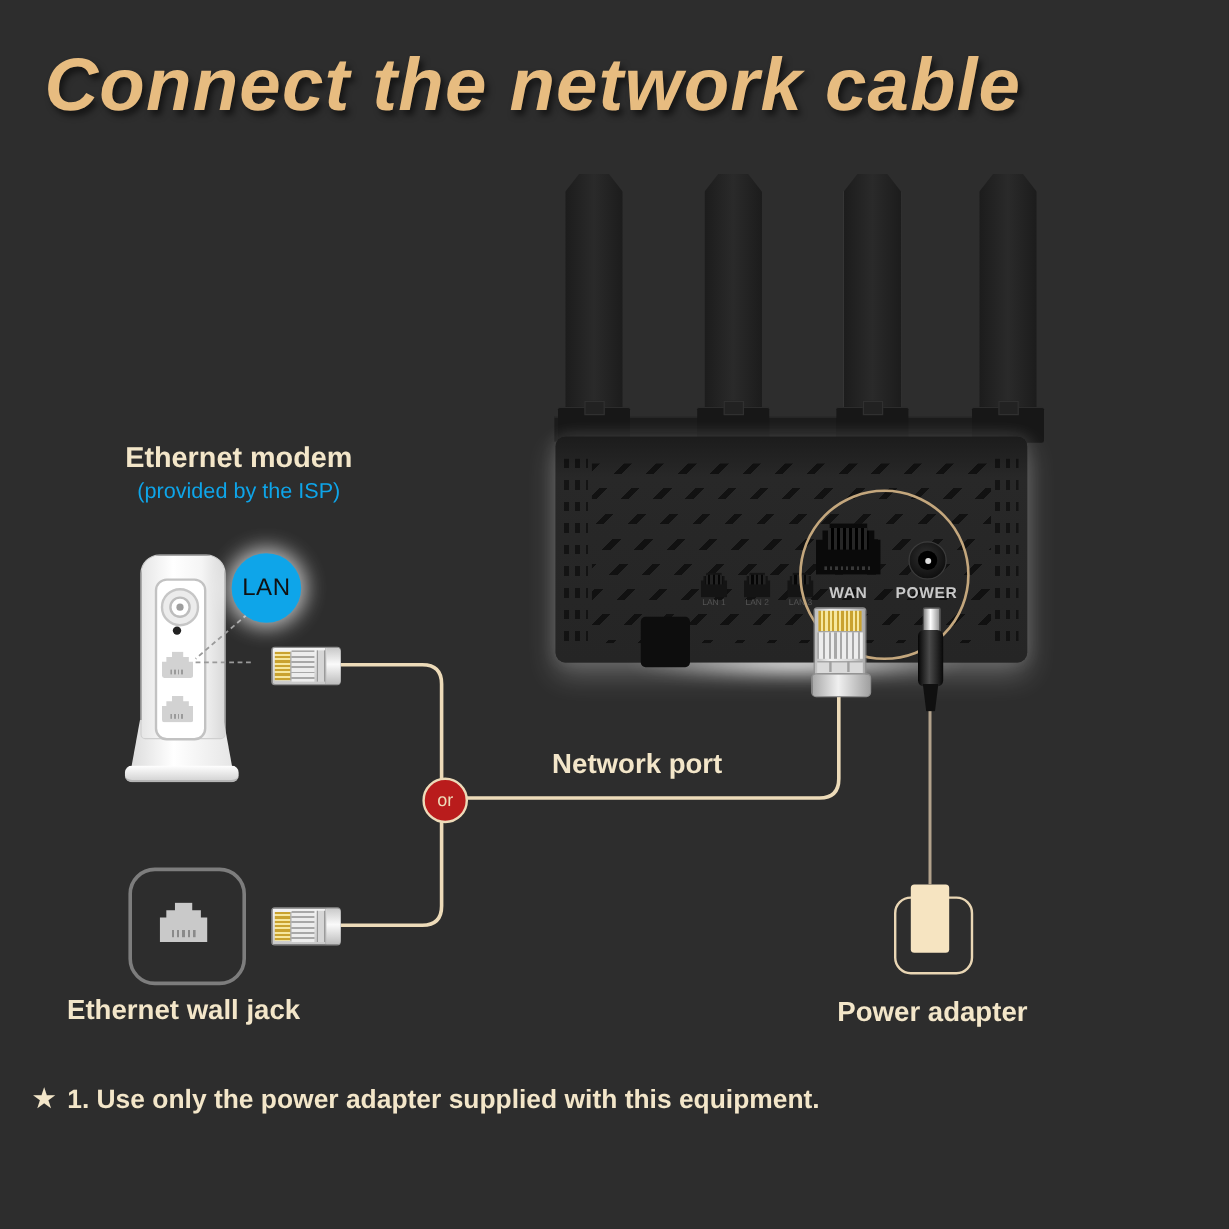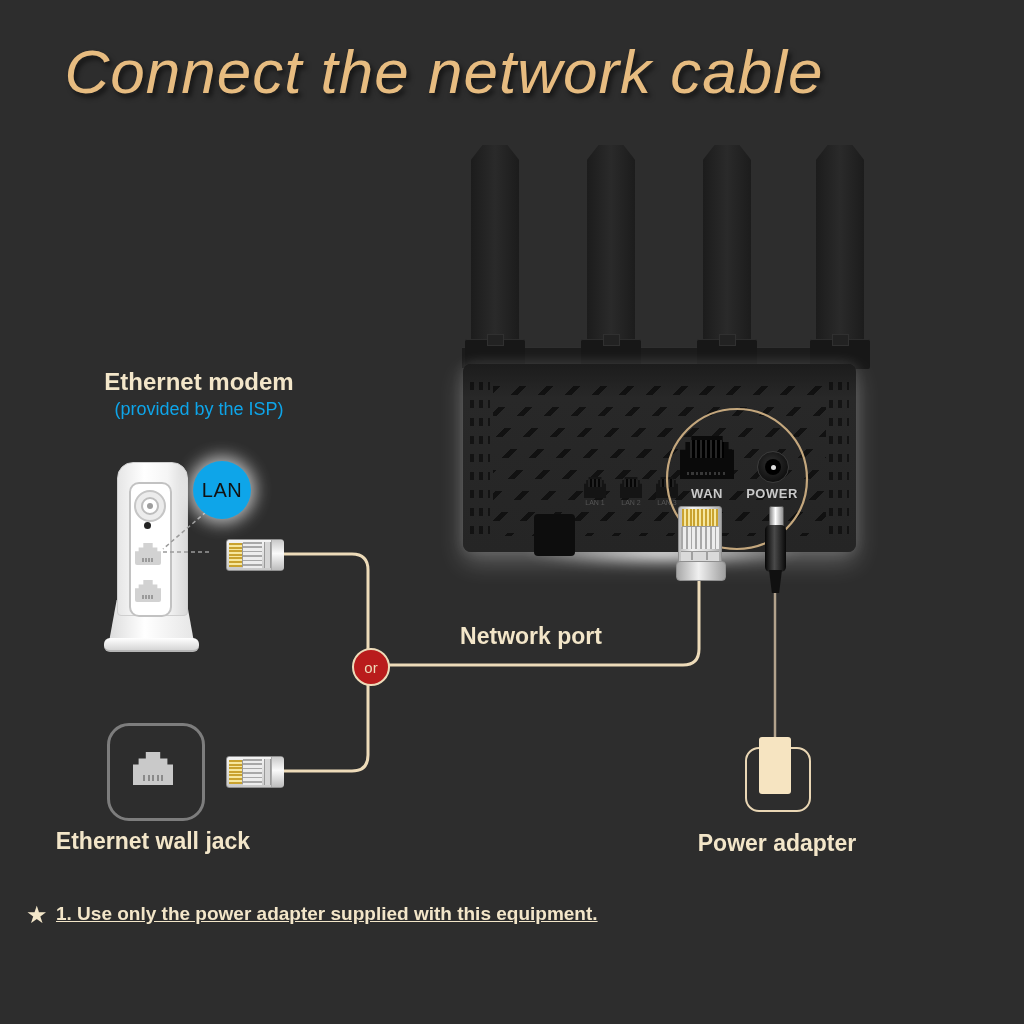--- a/index.html
+++ b/index.html
@@ -1,21 +1,21 @@
 <!DOCTYPE html>
 <html><head>
 <meta charset="utf-8">
 <style>
   html,body{margin:0;padding:0;background:#2d2d2d;}
   .stage{position:relative;width:1024px;height:1024px;background:#2d2d2d;overflow:hidden;
          font-family:"Liberation Sans",sans-serif;}
   .abs{position:absolute;}
 
   
-  .title{left:0;top:36px;width:888px;text-align:center;font-size:62px;font-weight:normal;
+  .title{left:0;top:36px;width:888px;text-align:center;font-size:62px;font-weight:bold;
          font-style:italic;color:#e7bc80;white-space:nowrap;letter-spacing:1px;
          text-shadow:3px 4px 5px rgba(0,0,0,.55);z-index:8;}
 
   
   .antenna{top:145px;width:48px;height:212px;z-index:1;
            background:linear-gradient(90deg,#1c1c1c,#2a2a2a 50%,#1c1c1c);
            clip-path:polygon(0% 100%,0% 7%,24% 0%,76% 0%,100% 7%,100% 100%);
            box-shadow:0 0 16px 4px rgba(255,255,255,.48);}
   .rail{left:462px;top:347px;width:396px;height:20px;background:#1b1b1b;z-index:2;
         border-top:1px solid #2f2f2f;}
@@ -131,21 +131,21 @@
   .netport-lbl{left:406px;top:623px;width:250px;text-align:center;font-size:23px;}
   .walljack-lbl{left:28px;top:828px;width:250px;text-align:center;font-size:23px;}
   .adapter-lbl{left:652px;top:830px;width:250px;text-align:center;font-size:23px;}
 
   .or-badge{left:352px;top:648px;width:34px;height:34px;border:2.5px solid #eddbb9;border-radius:50%;
         background:#b91c1c;color:#eddbb9;display:flex;align-items:center;justify-content:center;
         font-size:15px;z-index:7;}
 
   
   .note-star{left:26px;top:901px;font-size:24px;color:#f3e6c9;z-index:8;}
-  .note1{left:56px;top:903px;font-size:19px;z-index:8;text-decoration:underline;}
+  .note1{left:56px;top:903px;font-size:22px;z-index:8;}
   .note2{left:64px;top:948px;font-size:22px;z-index:8;}
 
   svg.wires{position:absolute;left:0;top:0;z-index:5;pointer-events:none;}
 </style>
 </head>
 <body>
 
 <div class="stage">
 
   <div class="abs title">Connect the network cable</div>

